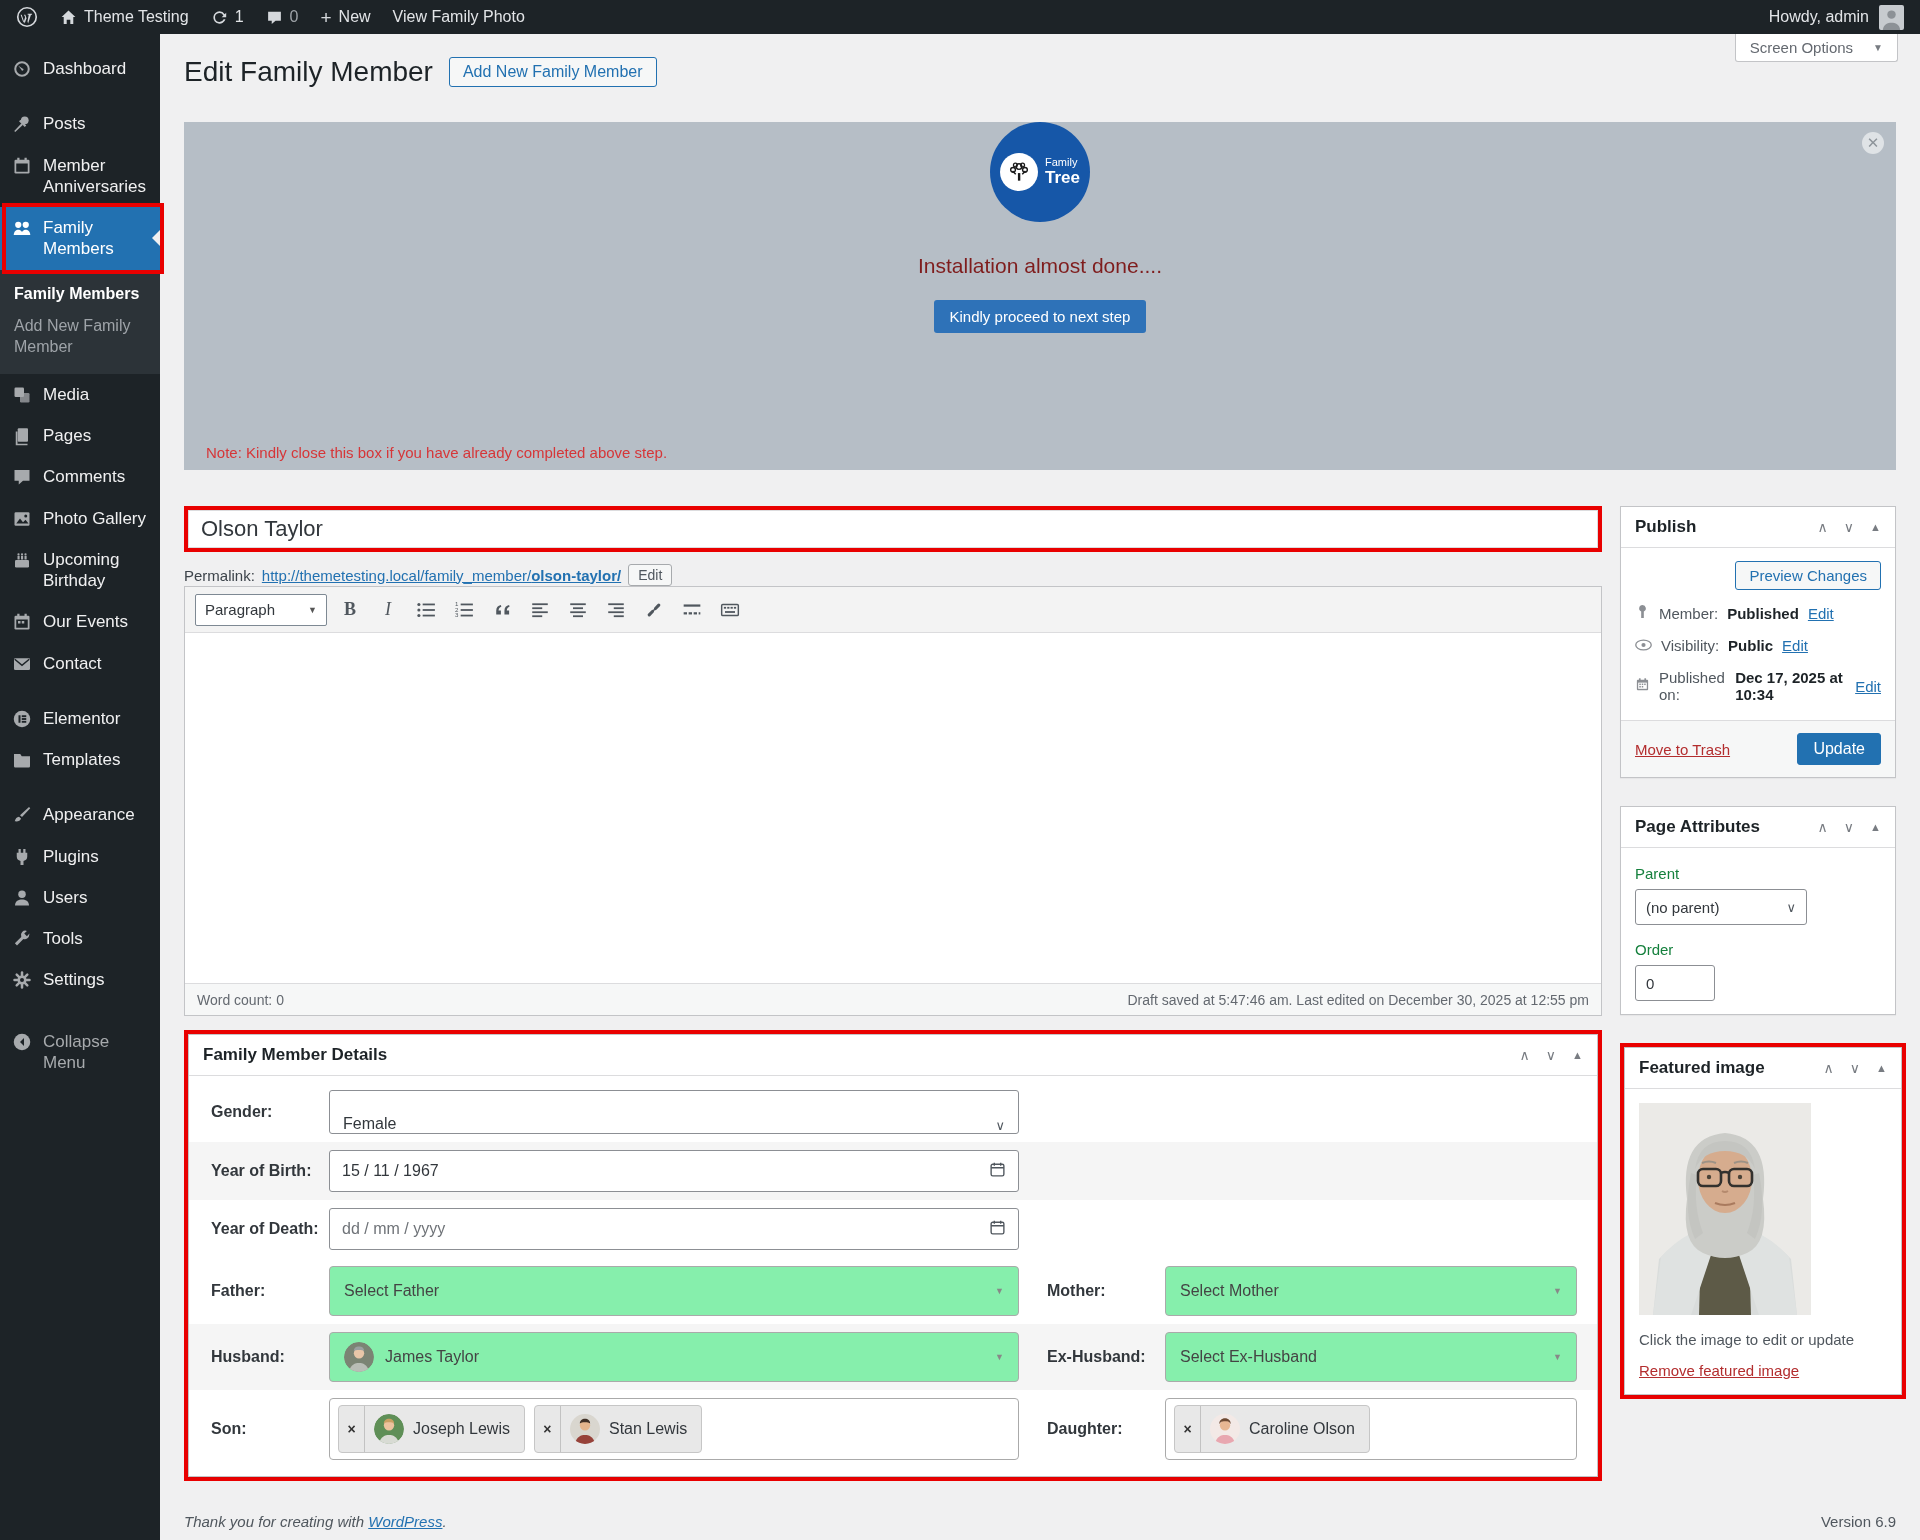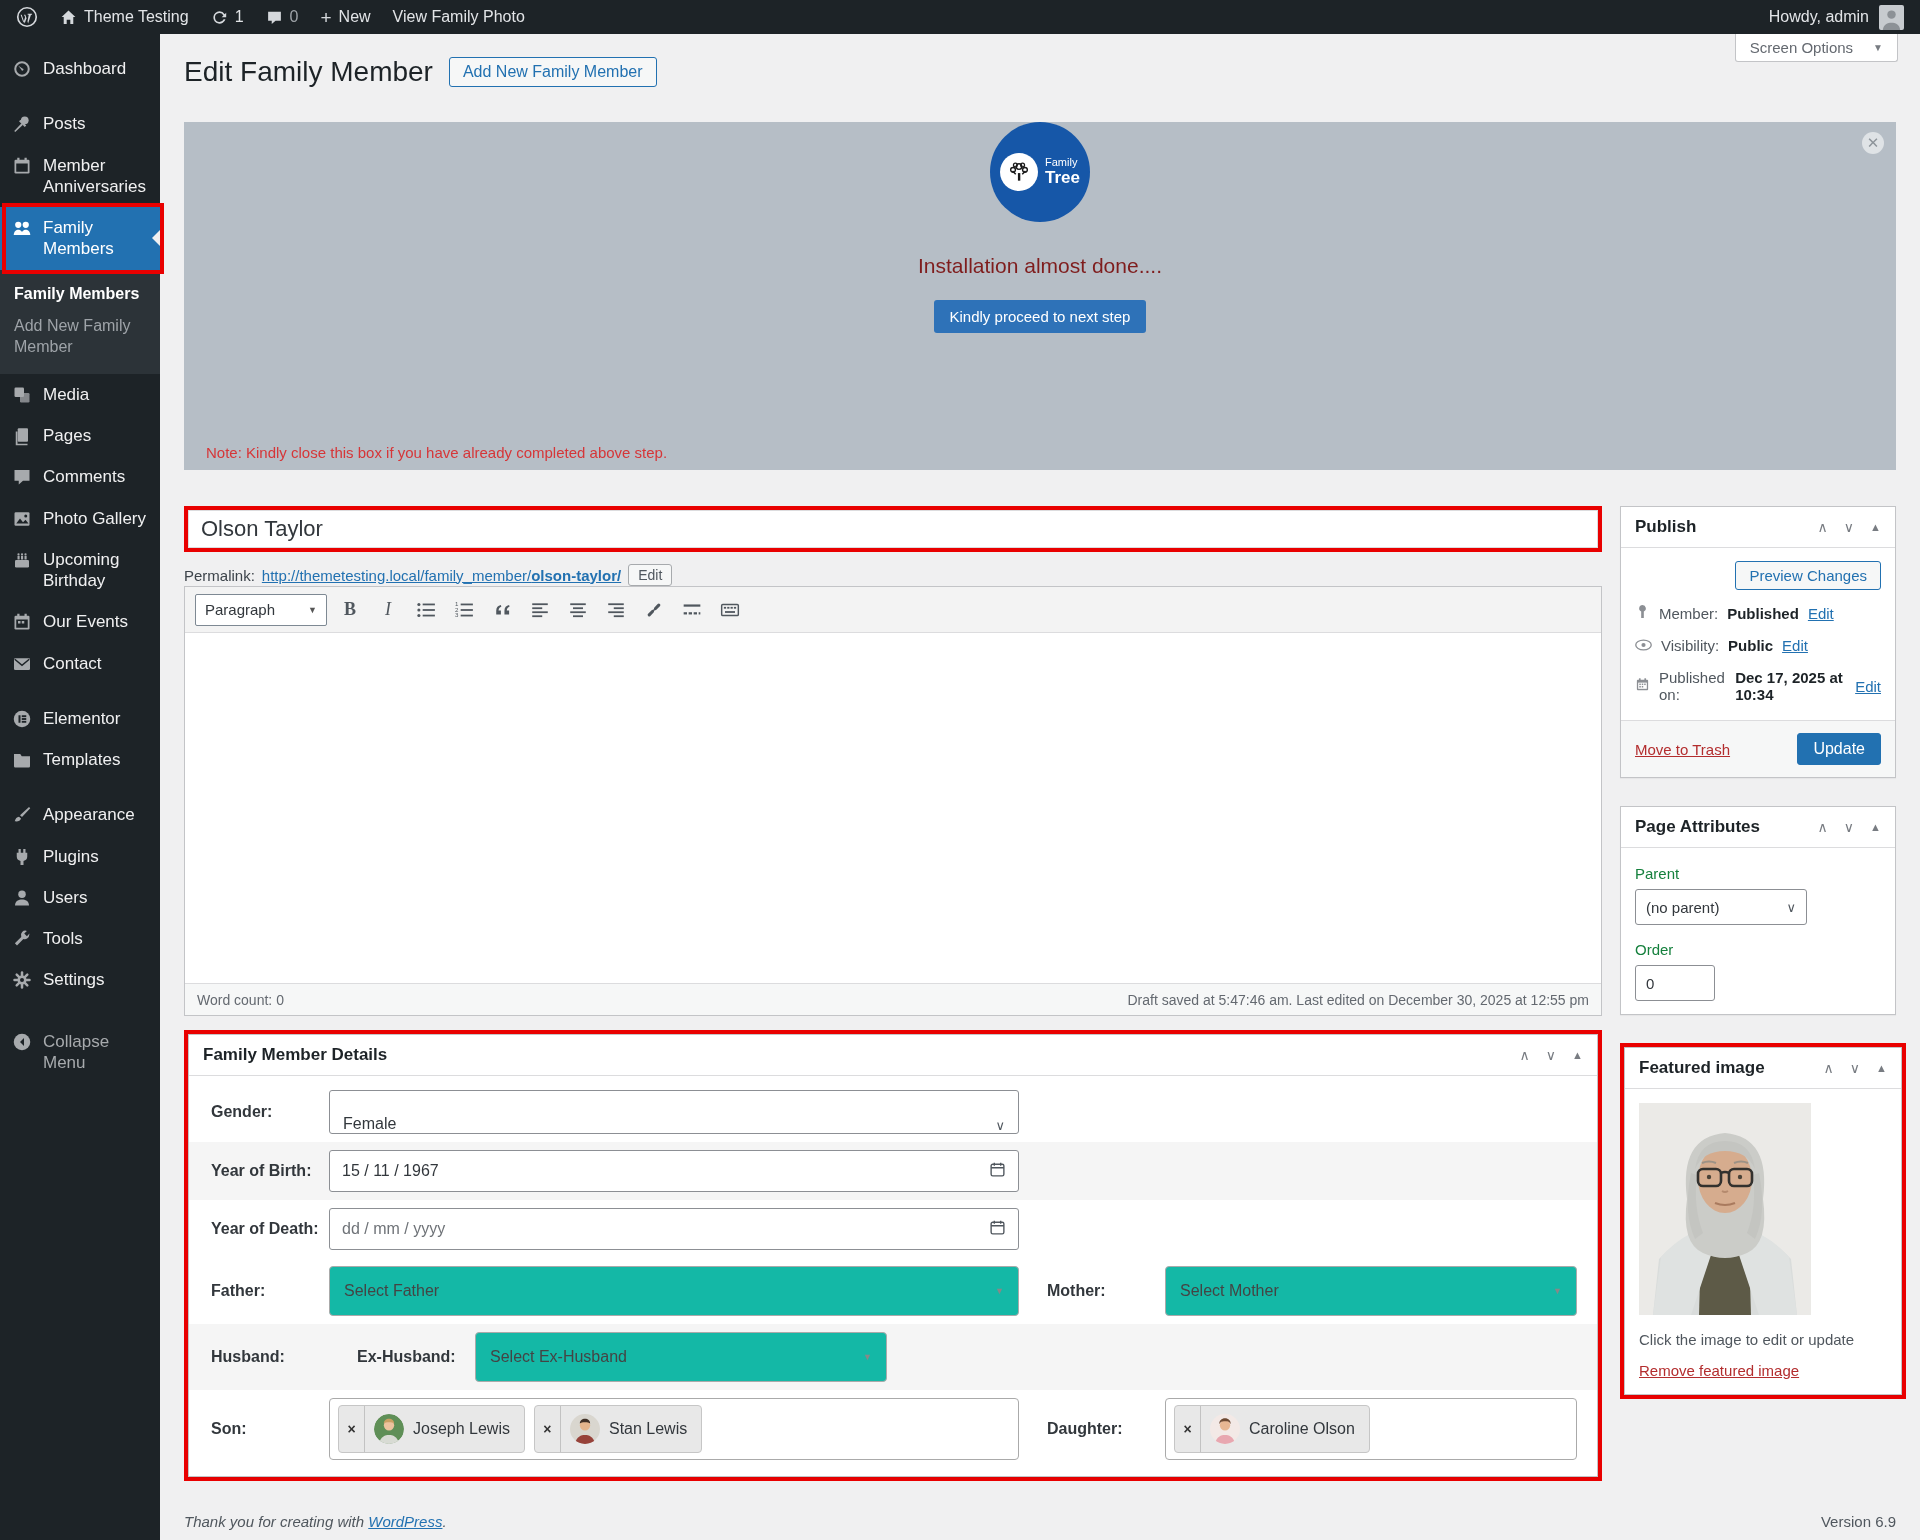--- a/index.html
+++ b/index.html
@@ -109,21 +109,21 @@
   .fm-row.gray { background:#f5f5f5; }
   .fm-label { width:118px; flex:0 0 118px; font-weight:bold; font-size:16px; color:#32373c; }
   .fm-label.l2 { margin-left:28px; }
   .f1 { width:690px; flex:0 0 690px; }
   .f2 { width:412px; flex:0 0 412px; }
   .wp-select { height:44px; border:1px solid #8c8f94; border-radius:3px; background:#fff; display:flex;
     align-items:flex-end; justify-content:space-between; padding:0 13px; font-size:16px; color:#32373c; cursor:pointer; }
   .wp-select .chev { color:#50575e; font-size:13px; }
   .date-field { height:42px; border:1px solid #8c8f94; border-radius:3px; background:#fff; display:flex;
     align-items:center; justify-content:space-between; padding:0 12px; font-size:16px; color:#32373c; }
-  .s2 { height:50px; border:1px solid #aaa; border-radius:4px; background:#14b8a6; display:flex; align-items:center;
+  .s2 { height:50px; border:1px solid #aaa; border-radius:4px; background:#86efac; display:flex; align-items:center;
     padding:0 14px; font-size:16px; color:#444; position:relative; cursor:pointer; }
   .s2::after { content:"▼"; position:absolute; right:14px; top:50%; transform:translateY(-50%); font-size:9px; color:#888; }
   .s2 .avatar { margin-right:11px; }
   .avatar { width:30px; height:30px; border-radius:50%; overflow:hidden; display:inline-block; flex:0 0 30px; }
   .avatar svg { display:block; width:30px; height:30px; }
   .chips-box { min-height:62px; border:1px solid #aaa; border-radius:4px; background:#fff; display:flex;
     align-items:center; gap:9px; padding:6px 8px; }
   .chip { display:flex; align-items:center; background:#e8e8e8; border:1px solid #c6c6c6; border-radius:4px;
     overflow:hidden; height:48px; }
   .chip-x { width:26px; align-self:stretch; display:flex; align-items:center; justify-content:center;
@@ -622,20 +622,33 @@
               <div class="fm-label l2">Mother:</div>
               <div class="f2">
                   <div class="s2">
                     <span>Select Mother</span>
                   </div>
                 </div>
             </div>
 
             <div class="fm-row gray">
               <div class="fm-label">Husband:</div>
+              <div class="f1">
+                <div class="s2">
+                  <span class="avatar">
+                      <svg viewBox="0 0 32 32">
+                        <circle cx="16" cy="16" r="16" fill="#7b8474"></circle>
+                        <circle cx="16" cy="12" r="5.5" fill="#e8c6a8"></circle>
+                        <path d="M10.5 9.5c0-3 2.4-4.6 5.5-4.6s5.5 1.6 5.5 4.6c-1.8-1.4-9.2-1.4-11 0z" fill="#9aa0a0"></path>
+                        <path d="M5 32c2-8 7-9.6 11-9.6s9 1.6 11 9.6z" fill="#b9bdb6"></path>
+                      </svg>
+                    </span>
+                  <span>James Taylor</span>
+                </div>
+              </div>
               <div class="fm-label l2">Ex-Husband:</div>
               <div class="f2">
                   <div class="s2">
                     <span>Select Ex-Husband</span>
                   </div>
                 </div>
             </div>
 
             <div class="fm-row" style="padding-bottom:16px;">
               <div class="fm-label">Son:</div>

